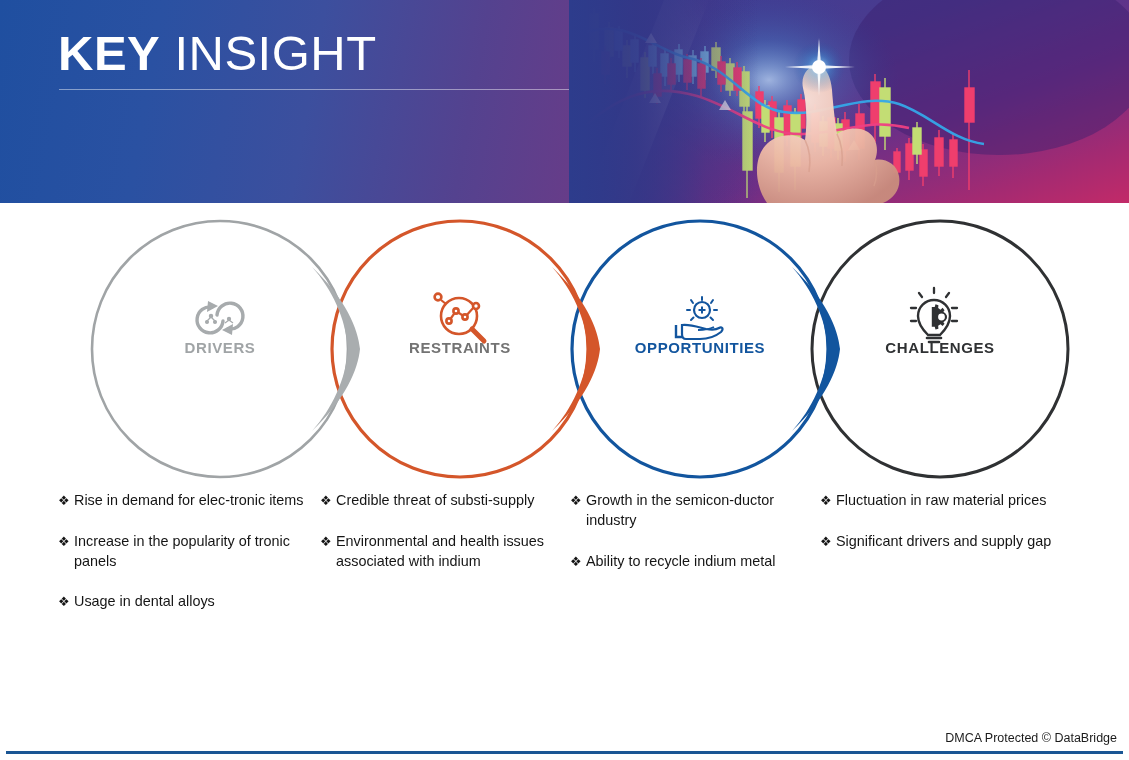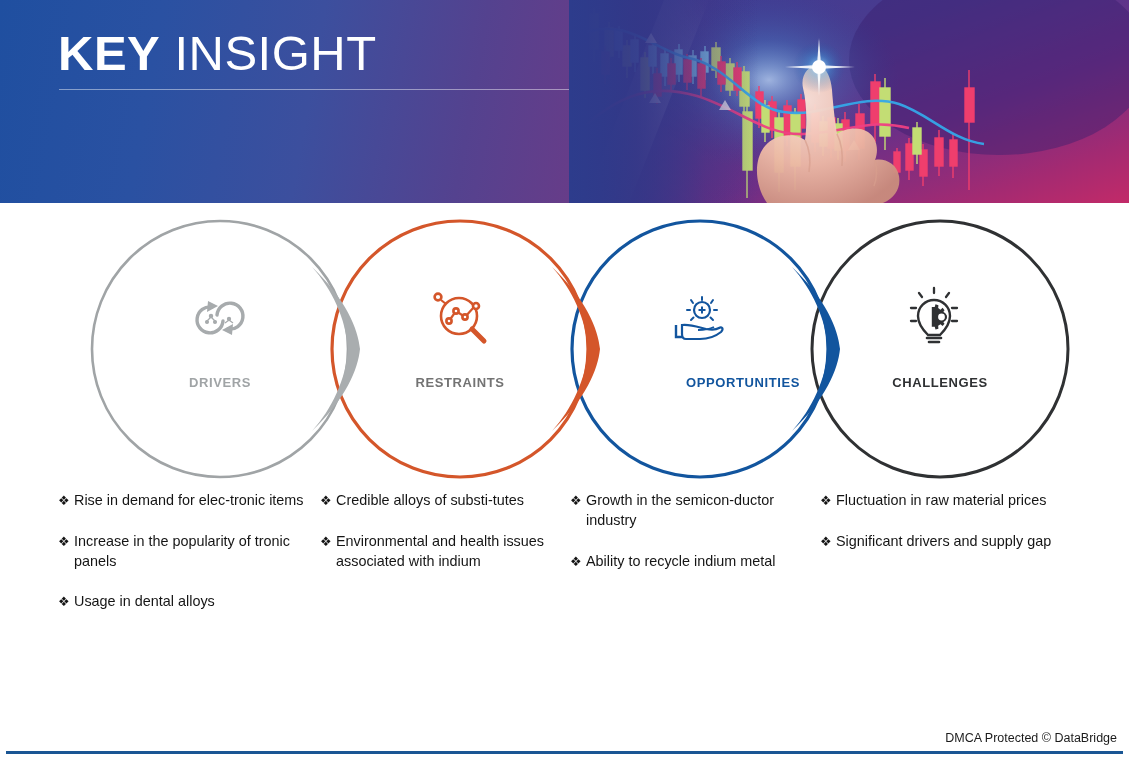--- a/index.html
+++ b/index.html
@@ -51,23 +51,22 @@
     position:absolute;left:59px;top:100px;width:540px;
     font-size:13.5px;line-height:1.55;color:#f2f3f8;font-weight:400;
   }
 
   
   .stage{position:absolute;left:0;top:203px;width:1129px;height:290px;}
   .stage svg{position:absolute;left:0;top:0;}
 
   .circle-label{
     position:absolute;text-align:center;
-    font-size:13px;font-weight:700;letter-spacing:0.6px;
+    font-size:15px;font-weight:700;letter-spacing:0.6px;
     white-space:nowrap;
-    margin-top:36px;
   }
   .c1 .circle-label{color:#a0a4a6;}
   .c2 .circle-label{color:#737373;}
   .c3 .circle-label{color:#12559e;}
   .c4 .circle-label{color:#2f3133;}
 
   
   .cols{position:absolute;left:0;top:490px;width:1129px;height:200px;}
   .col{position:absolute;top:0;}
   .col1{left:58px;width:255px;}
@@ -359,21 +358,21 @@
       </g>
     </svg>
 
     <div class="c1">
       <div class="circle-label" style="left:120px;top:136px;width:200px;">DRIVERS</div>
     </div>
     <div class="c2">
       <div class="circle-label" style="left:360px;top:136px;width:200px;">RESTRAINTS</div>
     </div>
     <div class="c3">
-      <div class="circle-label" style="left:600px;top:136px;width:200px;text-align:right;">OPPORTUNITIES</div>
+      <div class="circle-label" style="left:600px;top:136px;width:200px;">OPPORTUNITIES</div>
     </div>
     <div class="c4">
       <div class="circle-label" style="left:840px;top:136px;width:200px;">CHALLENGES</div>
     </div>
   </div>
 
   <div class="cols">
 
     <div class="col col1">
       <div class="bullet">
@@ -386,21 +385,21 @@
       </div>
       <div class="bullet">
         <span class="mark">❖</span>
         <span class="txt">Usage in dental alloys</span>
       </div>
     </div>
 
     <div class="col col2">
       <div class="bullet">
         <span class="mark">❖</span>
-        <span class="txt">Credible alloys of substi-​tutes</span>
+        <span class="txt">Credible threat of substi-​supply</span>
       </div>
       <div class="bullet">
         <span class="mark">❖</span>
         <span class="txt">Environmental and health issues associated with indium</span>
       </div>
     </div>
 
     <div class="col col3">
       <div class="bullet">
         <span class="mark">❖</span>

